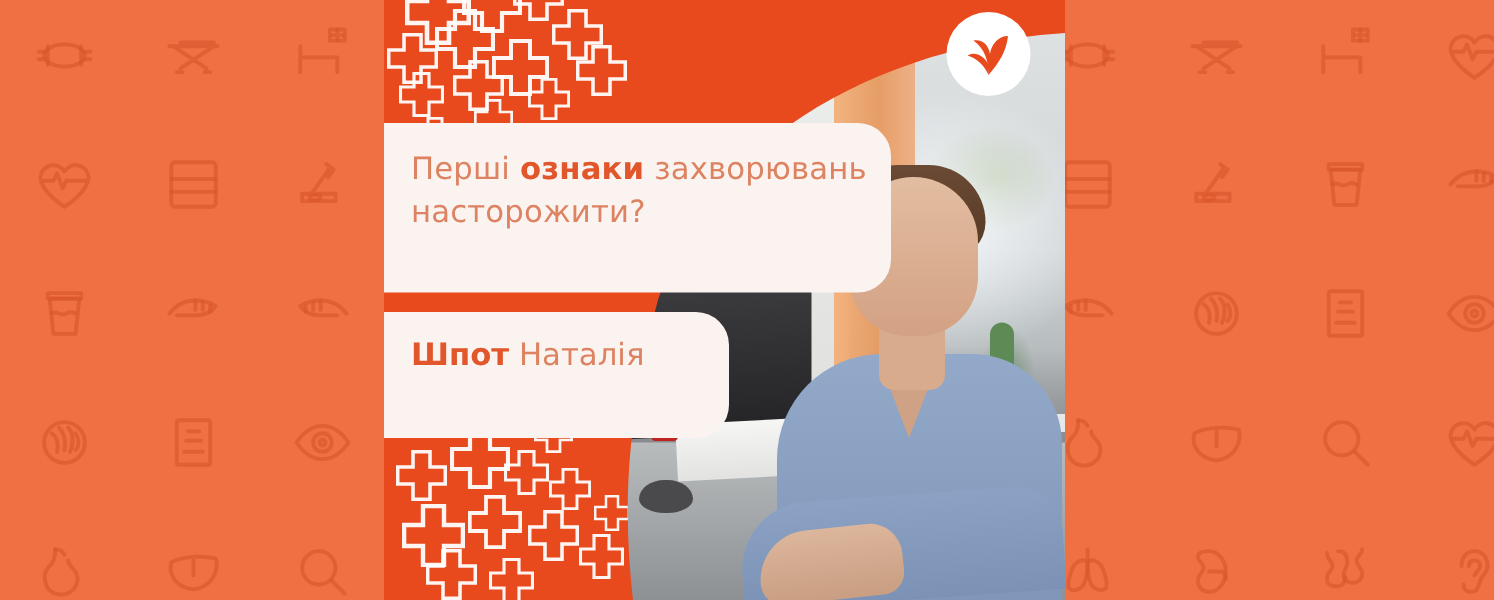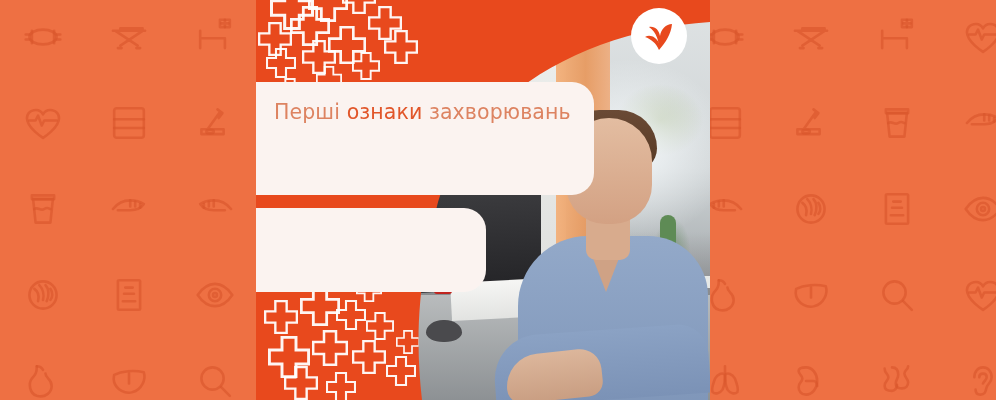--- a/index.html
+++ b/index.html
@@ -167,21 +167,21 @@
     left:0;top:208px;width:230px;height:84px;
     padding:14px 18px 12px 18px;
   }
   .t-line{
     font-size:20.5px;
     line-height:29px;
     color:#dd8361;
     letter-spacing:.1px;
     white-space:nowrap;
   }
-  .t-line b{color:#e1562a;font-weight:400;}
+  .t-line b{color:#e1562a;font-weight:700;}
   .s-line{
     font-size:20.5px;line-height:28px;color:#dd8361;white-space:nowrap;
   }
   .s-line b{color:#e1562a;font-weight:700;}
 
   
   #logo{
     position:absolute;left:631px;top:8px;width:56px;height:56px;
     border-radius:50%;background:#ffffff;
     display:flex;align-items:center;justify-content:center;
@@ -520,23 +520,25 @@
               <path d="M10 1h10v9h9v10h-9v9H10v-9H1V10h9z" fill="none" stroke="rgba(255,255,255,.95)" stroke-width="2.1"></path>
             </svg></div>
           <div class="cross-wrap" style="position:absolute;left:36px;top:250px;"><svg width="22" height="22" viewBox="0 0 30 30">
               <path d="M10 1h10v9h9v10h-9v9H10v-9H1V10h9z" fill="none" stroke="rgba(255,255,255,.95)" stroke-width="2.1"></path>
             </svg></div>
         </div>
     </div>
 
     <div id="card-title" class="card">
       <div class="t-line"><span>Перші </span><b>ознаки</b><span> захворювань</span></div>
+      <div class="t-line"><span>насторожити?</span></div>
     </div>
 
     <div id="card-speaker" class="card">
+      <div class="s-line"><b>Шпот</b><span> Наталія</span></div>
     </div>
   </div>
 
   <div id="logo">
     <svg width="34" height="34" viewBox="0 0 34 34">
       <path d="M17 31 C17 22 15 14 7 8 C13 7 17 11 18 17 C19 10 24 5 30 5 C29 15 24 23 17 31 Z" fill="#e8491d"></path>
       <path d="M17 31 C14 24 9 20 3 18 C8 15 14 18 17 24 Z" fill="#e8491d"></path>
     </svg>
   </div>
 

